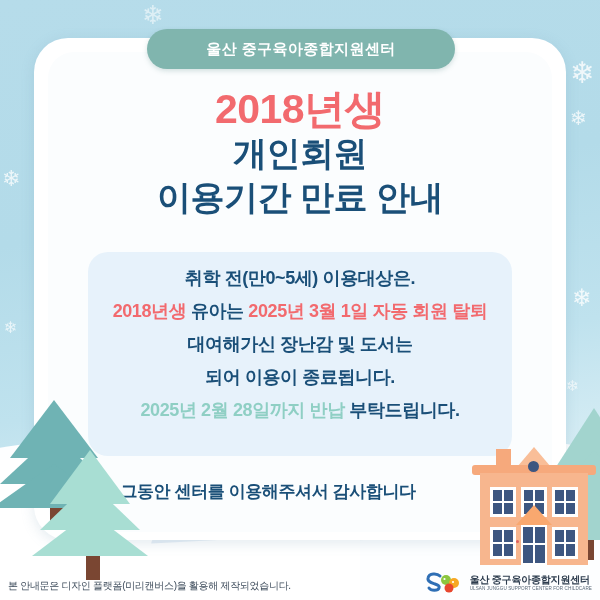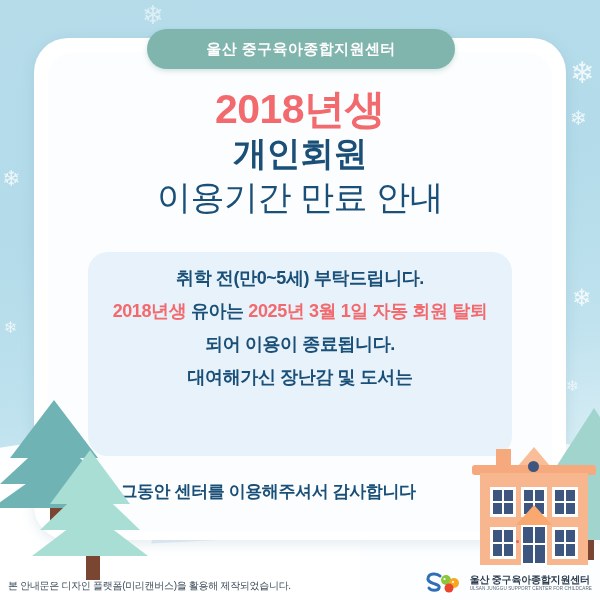--- a/index.html
+++ b/index.html
@@ -127,21 +127,21 @@
   .title-2 {
     color: #1a4f78;
     font-size: 34px;
     font-weight: bold;
     line-height: 43px;
     letter-spacing: -0.5px;
   }
   .title-3 {
     color: #1a4f78;
     font-size: 34px;
-    font-weight: normal;
+    font-weight: bold;
     line-height: 44px;
     letter-spacing: -0.5px;
   }
 
   
   .text-panel {
     position: absolute;
     left: 88px;
     top: 252px;
     width: 424px;
@@ -331,26 +331,29 @@
   </div>
 
   <div class="title-block">
     <div class="title-1">2018년생</div>
     <div class="title-2">개인회원</div>
     <div class="title-3">이용기간 만료 안내</div>
   </div>
 
   <div class="text-panel"></div>
   <div class="body-lines">
-    <div class="bline">취학 전(만0~5세) 부탁드립니다.</div>
+    <div class="bline">취학 전(만0~5세) 이용대상은.</div>
     <div class="bline">
       <span class="hl-red">2018년생</span><span class="hl-navy"> 유아는 </span><span class="hl-red">2025년 3월 1일 자동 회원 탈퇴</span>
     </div>
+    <div class="bline">대여해가신 장난감 및 도서는</div>
     <div class="bline">되어 이용이 종료됩니다.</div>
-    <div class="bline">대여해가신 장난감 및 도서는</div>
+    <div class="bline">
+      <span class="hl-green">2025년 2월 28일까지 반납</span><span class="hl-navy"> 부탁드립니다.</span>
+    </div>
   </div>
 
   <div class="thanks">그동안 센터를 이용해주셔서 감사합니다</div>
 
   <div class="tree" style="left:-8px; top:400px; width:130px; height:130px;">
     <div class="trunk" style="left:58px; top:102px; width:14px; height:22px;"></div>
     <div class="tri" style="left:18px; top:0px;
          border-left:44px solid transparent; border-right:44px solid transparent;
          border-bottom:58px solid #6fb3b4;"></div>
     <div class="tri" style="left:8px; top:34px;

